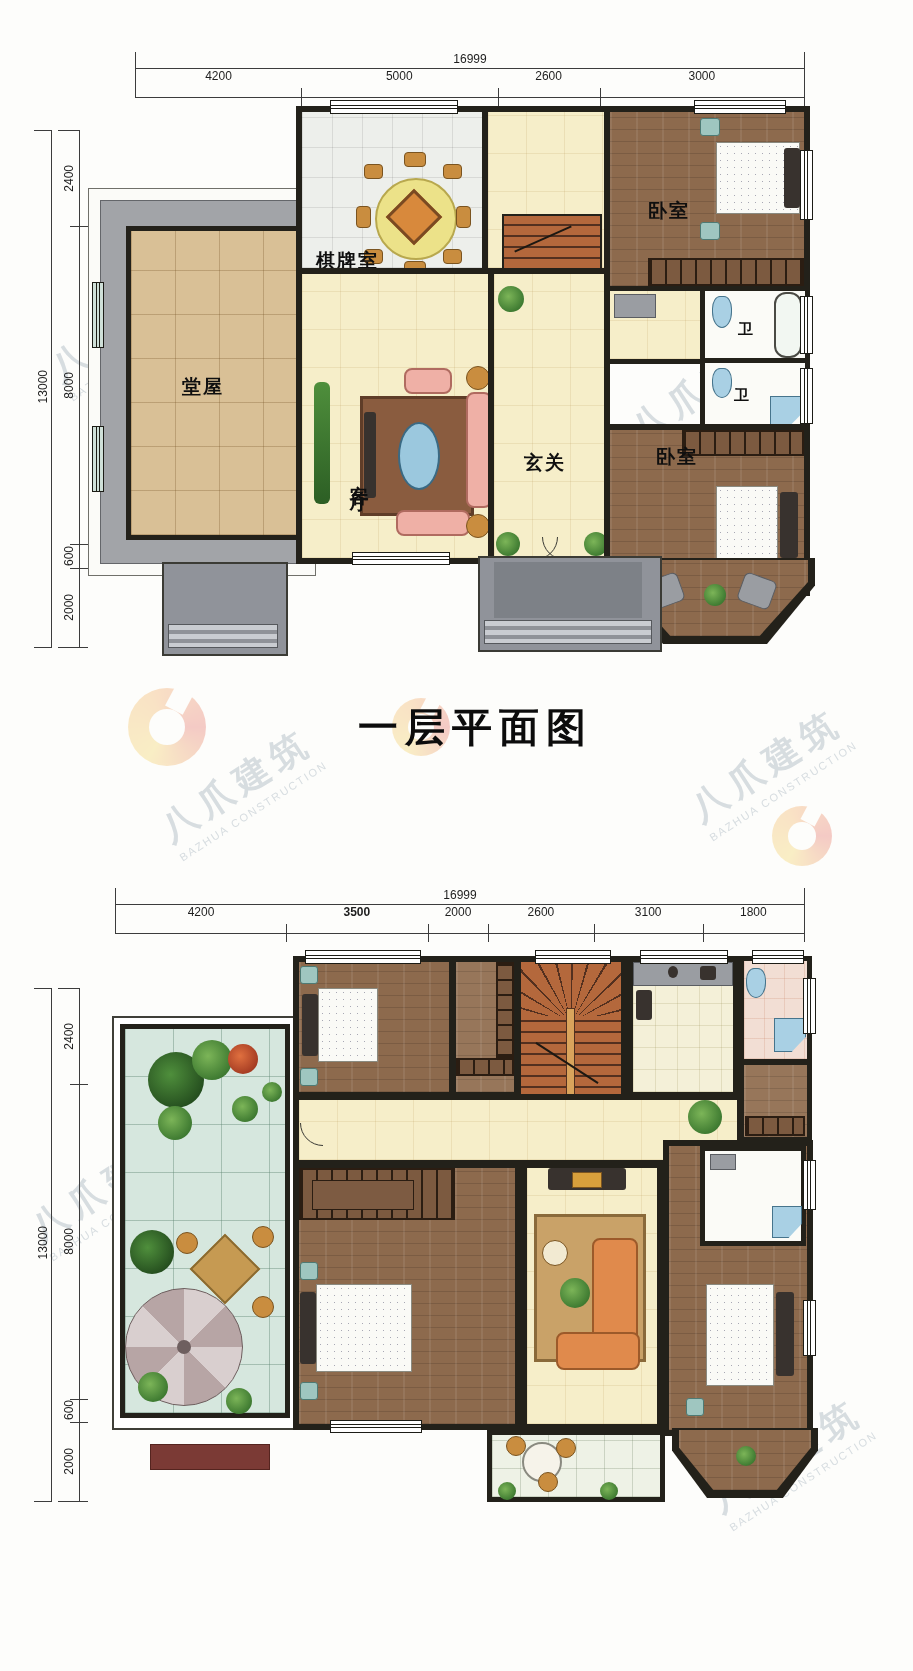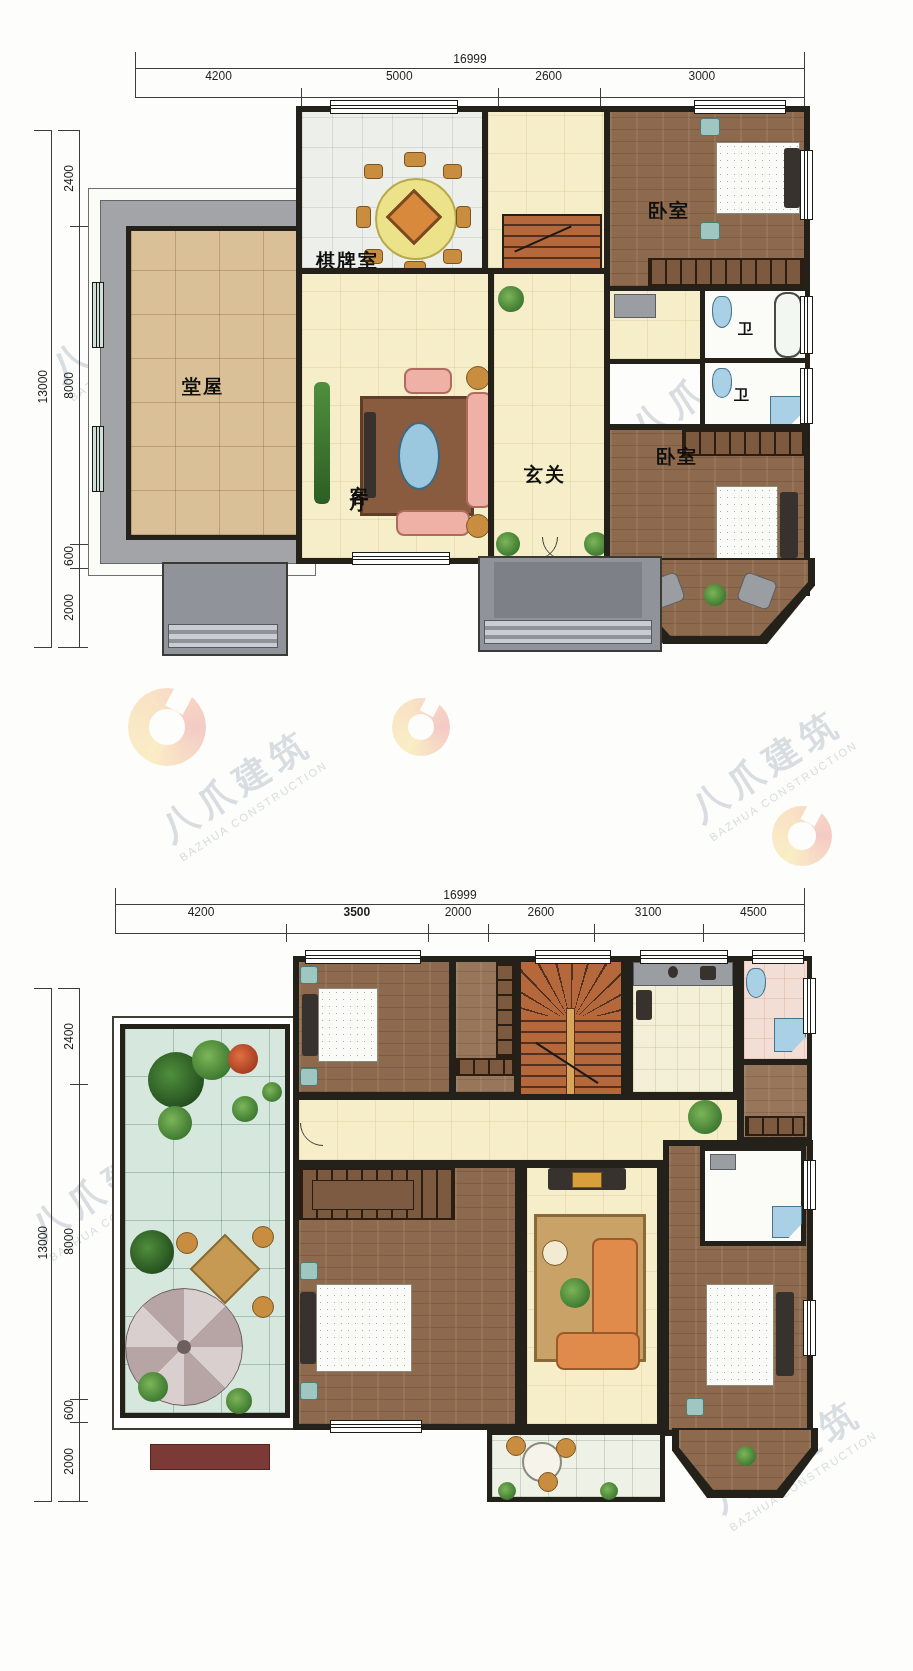--- a/index.html
+++ b/index.html
@@ -201,21 +201,21 @@
   <div class="oval" style="left:398px;top:422px;width:42px;height:68px;"></div>
   <div class="sofaP" style="left:466px;top:392px;width:26px;height:116px;"></div>
   <div class="sofaP" style="left:396px;top:510px;width:74px;height:26px;"></div>
   <div class="sofaP" style="left:404px;top:368px;width:48px;height:26px;"></div>
   <div class="chair cir" style="left:466px;top:366px;width:24px;height:24px;"></div>
   <div class="chair cir" style="left:466px;top:514px;width:24px;height:24px;"></div>
   <div class="rlabel vlabel" style="left:346px;top:470px;">客厅</div>
 
   <div class="room yellow" style="left:488px;top:268px;width:122px;height:296px;"></div>
   <div class="plant" style="left:498px;top:286px;width:26px;height:26px;"></div>
-  <div class="rlabel" style="left:524px;top:462px;">玄关</div>
+  <div class="rlabel" style="left:524px;top:450px;">玄关</div>
   <div class="gap" style="left:514px;top:556px;width:72px;height:12px;background:#fff;border-left:2px solid #23211a;border-right:2px solid #23211a;"></div>
   <div class="arc" style="left:512px;top:514px;transform:rotate(90deg);"></div>
   <div class="arc" style="left:542px;top:514px;transform:rotate(180deg);"></div>
   <div class="plant" style="left:496px;top:532px;width:24px;height:24px;"></div>
   <div class="plant" style="left:584px;top:532px;width:24px;height:24px;"></div>
 
   <div class="room wood" style="left:604px;top:424px;width:206px;height:172px;"></div>
   <div class="tickband" style="left:682px;top:430px;width:122px;height:26px;"></div>
   <div class="mat" style="left:716px;top:486px;width:62px;height:78px;"></div>
   <div class="dark" style="left:780px;top:492px;width:18px;height:66px;"></div>
@@ -232,31 +232,32 @@
   <div class="abs grayfloor" style="left:162px;top:562px;width:122px;height:90px;border:2px solid #3b3b35;"></div>
   <div class="steps" style="left:168px;top:624px;width:110px;height:24px;"></div>
 
   <div class="winh" style="left:330px;top:100px;width:128px;height:14px;"></div>
   <div class="winh" style="left:694px;top:100px;width:92px;height:14px;"></div>
   <div class="winv" style="left:800px;top:150px;width:13px;height:70px;"></div>
   <div class="winv" style="left:800px;top:296px;width:13px;height:58px;"></div>
   <div class="winv" style="left:800px;top:368px;width:13px;height:56px;"></div>
   <div class="winh" style="left:352px;top:552px;width:98px;height:13px;"></div>
 
+  <div class="title" style="left:358px;top:700px;">一层平面图</div>
 
   <div class="dim-h total" style="left:115px;top:888px;width:690px;height:17px;">
     <span class="tot">16999</span>
   </div>
   <div class="dim-h" style="left:115px;top:905px;width:690px;height:29px;">
     <span class="seg" style="width:24.71%;">4200</span>
     <span class="seg" style="width:20.59%;font-weight:bold;">3500</span>
     <span class="seg" style="width:8.82%;">2000</span>
     <span class="seg" style="width:15.29%;">2600</span>
     <span class="seg" style="width:15.88%;">3100</span>
-    <span class="seg" style="width:14.71%;">4500</span>
+    <span class="seg" style="width:14.71%;">1800</span>
   </div>
   <div class="dim-v total" style="left:34px;top:988px;width:18px;height:514px;">
     <span class="tot"><span>13000</span></span>
   </div>
   <div class="dim-v" style="left:58px;top:988px;width:22px;height:514px;">
     <span class="seg" style="height:18.46%;">
         <span>2400</span>
       </span>
     <span class="seg" style="height:61.54%;">
         <span>8000</span>

